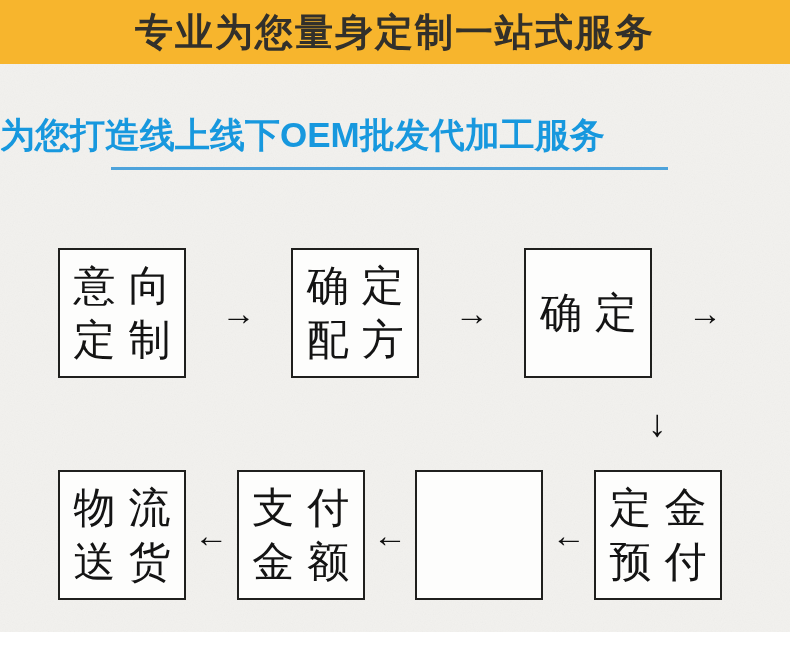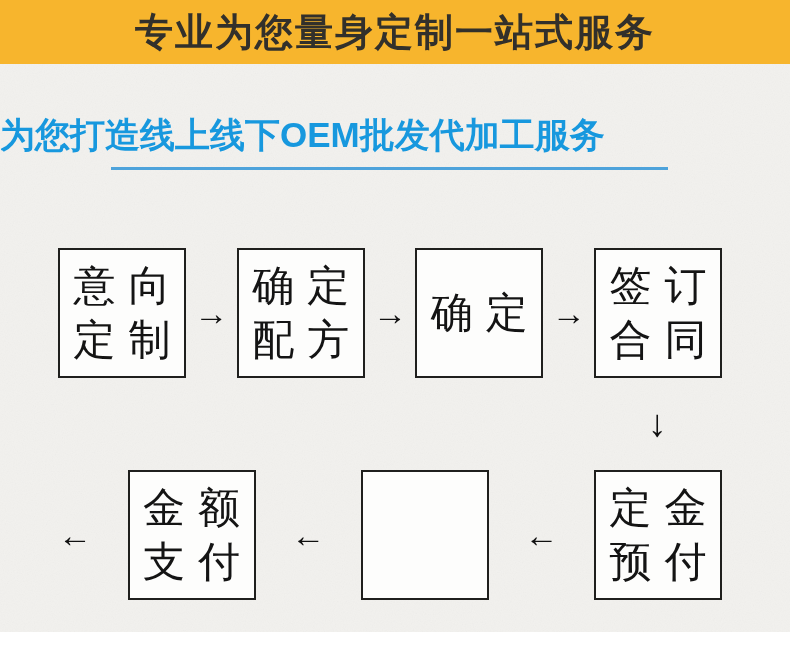--- a/index.html
+++ b/index.html
@@ -96,33 +96,33 @@
   <div class="flow-arrow">→</div>
   <div class="step-box">
     <div class="step-line">确定</div>
     <div class="step-line">配方</div>
   </div>
   <div class="flow-arrow">→</div>
   <div class="step-box">
     <div class="step-line">确定</div>
   </div>
   <div class="flow-arrow">→</div>
-  <div class="step-box">
-    <div class="step-line">签订</div>
-    <div class="step-line">合同</div>
-  </div>
 </div>
 
 <div class="down-arrow">↓</div>
 
 <div class="flow-row row2">
+  <div class="step-box">
+    <div class="step-line">物流</div>
+    <div class="step-line">送货</div>
+  </div>
   <div class="flow-arrow">←</div>
   <div class="step-box">
+    <div class="step-line">支付</div>
     <div class="step-line">金额</div>
-    <div class="step-line">支付</div>
   </div>
   <div class="flow-arrow">←</div>
   <div class="step-box">
   </div>
   <div class="flow-arrow">←</div>
   <div class="step-box">
     <div class="step-line">定金</div>
     <div class="step-line">预付</div>
   </div>
 </div>

